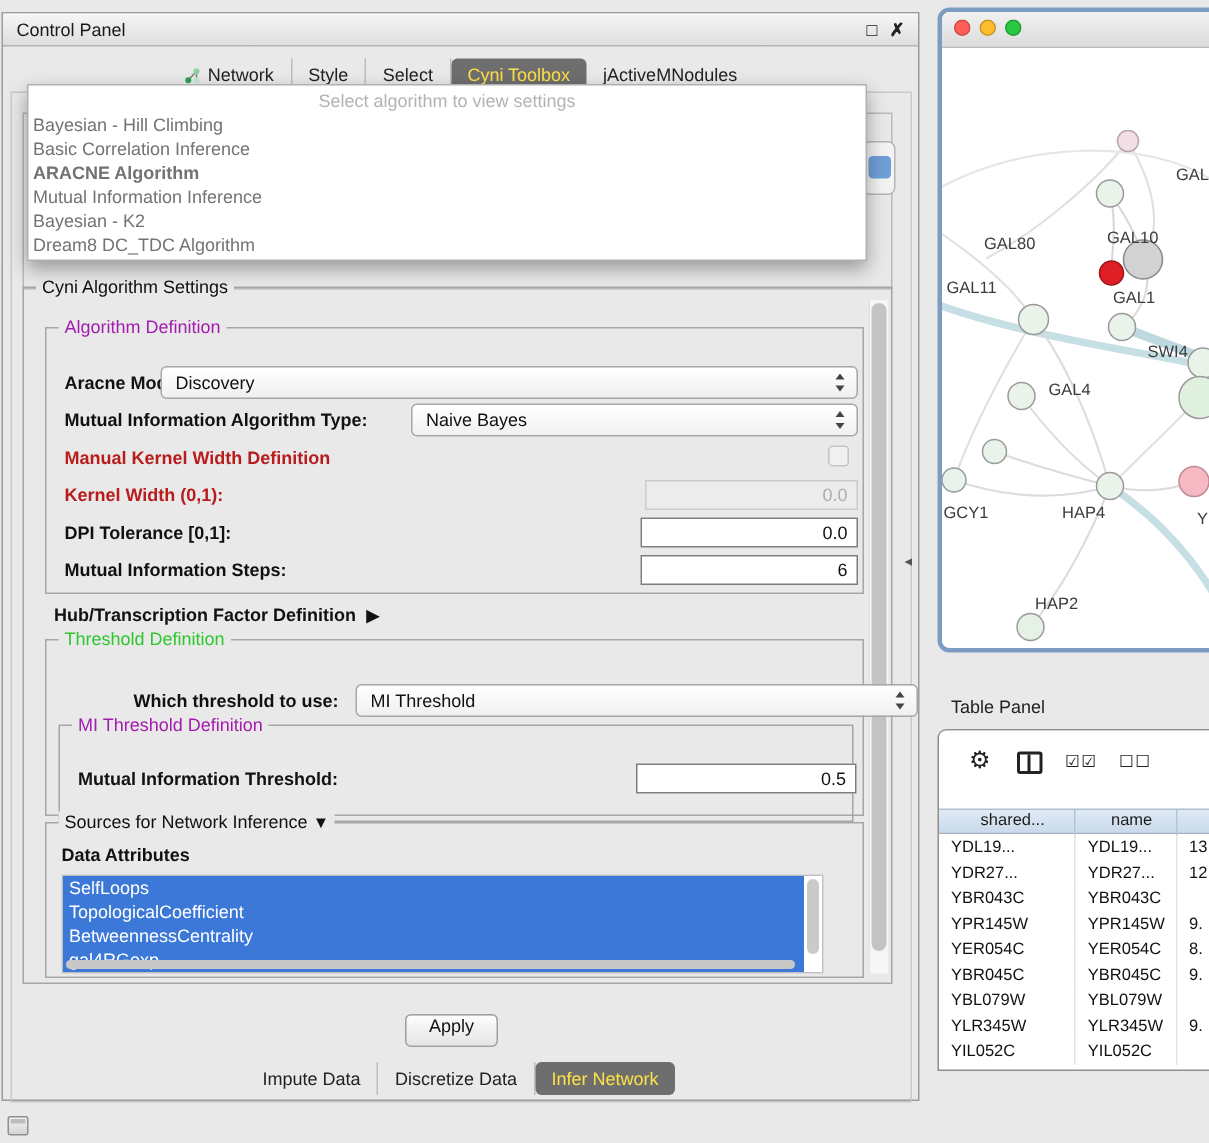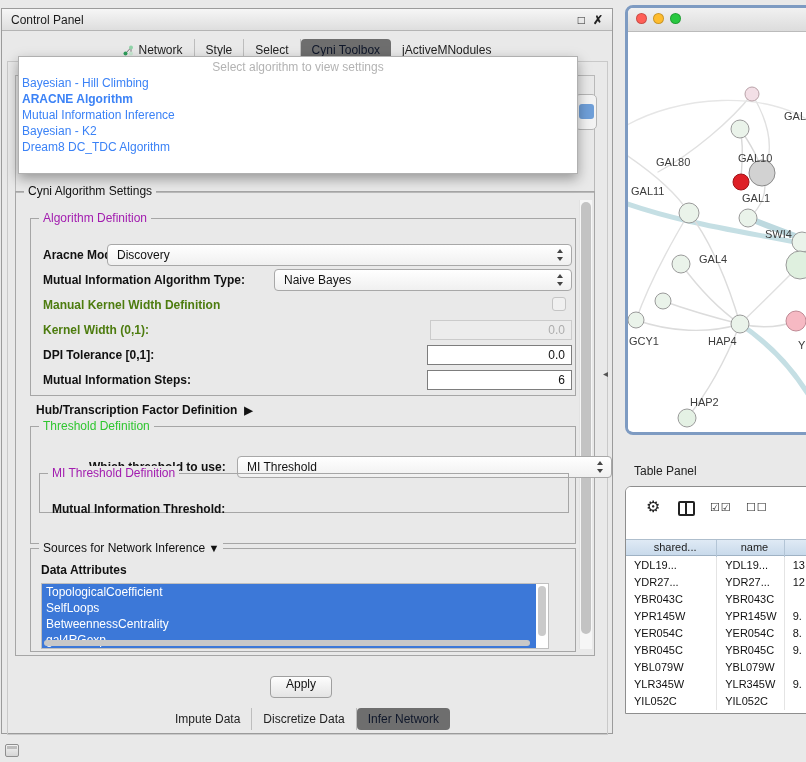--- a/index.html
+++ b/index.html
@@ -11,42 +11,42 @@
   .control-panel { left:1px; top:8px; width:612px; height:726px; background:#e9e9e9; border:1px solid #9b9b9b; }
   .titlebar { left:0; top:0; width:100%; height:22px; background:linear-gradient(#f6f6f6,#dedede); border-bottom:1px solid #b4b4b4; display:flex; align-items:center; padding:0 9px; }
   .titlebar .title { font-size:12px; color:#1a1a1a; }
   .win-controls { margin-left:auto; display:flex; gap:8px; align-items:center; }
   .win-controls .wc { font-size:12px; color:#222; cursor:default; line-height:12px; }
   .win-controls .wc.close { font-weight:bold; }
 
   .tabs-row { left:0; top:26px; width:100%; height:26px; display:flex; justify-content:center; align-items:flex-end; }
   .tab { display:flex; align-items:center; gap:5px; padding:4px 11px; font-size:12px; color:#222; }
   .tab:not(.selected):not(:last-child) { border-right:1px solid #bdbdbd; }
-  .tab.selected { background:#6e6e6e; color:#0f172a; border-radius:4px; }
+  .tab.selected { background:#6e6e6e; color:#fde047; border-radius:4px; }
   .net-icon { display:inline-flex; width:11px; height:11px; }
 
   .content-frame { left:5px; top:52px; width:601px; height:674px; border:1px solid #c9c9c9; z-index:1; }
   .hidden-group { left:13px; top:66px; width:580px; height:118px; border:1px solid #b9b9b9; z-index:2; }
   .hidden-combo { left:573px; top:85px; width:22px; height:36px; border:1px solid #b5b5b5; border-radius:5px; background:#f3f3f3; z-index:3; }
   .hidden-blue { left:3px; top:9px; width:15px; height:15px; background:#6f9fd8; border-radius:3px; }
 
   
   .popup { left:16px; top:47px; width:560px; height:118px; background:#fff; border:1px solid #b0b0b0; box-shadow:0 5px 12px rgba(0,0,0,.35); z-index:40; padding-top:3px; }
   .popup-placeholder { height:15px; line-height:15px; text-align:center; color:#b3b3b3; font-size:12px; }
-  .popup-item { height:16px; line-height:16px; padding-left:3px; font-size:12px; color:#3b82f6; }
+  .popup-item { height:16px; line-height:16px; padding-left:3px; font-size:12px; color:#737373; }
   .popup-item.bold { font-weight:bold; }
 
   
   .group { position:absolute; border:1px solid #a6a6a6; }
   .legend { position:absolute; top:-8px; left:8px; background:#e9e9e9; padding:0 4px; font-size:12px; white-space:nowrap; }
   .legend.blue { color:#a21caf; }
   .legend.green { color:#2fc62f; }
 
   .lbl { position:absolute; font-weight:bold; font-size:12px; white-space:nowrap; }
-  .lbl.disabled { color:#4d7c0f; }
+  .lbl.disabled { color:#b91c1c; }
 
   .combo { position:absolute; height:22px; background:linear-gradient(#ffffff,#f0f0f0); border:1px solid #a8a8a8; border-radius:4px; display:flex; align-items:center; padding:0 20px 0 9px; font-size:12px; }
   .combo-arrows { position:absolute; right:6px; top:50%; transform:translateY(-50%); width:9px; height:12px; }
   .combo-arrows::before { content:''; position:absolute; top:0; left:1px; border-left:3.5px solid transparent; border-right:3.5px solid transparent; border-bottom:4.5px solid #444; }
   .combo-arrows::after { content:''; position:absolute; bottom:0; left:1px; border-left:3.5px solid transparent; border-right:3.5px solid transparent; border-top:4.5px solid #444; }
 
   .field { position:absolute; background:#fff; border:1px solid #7d7d7d; height:20px; display:flex; align-items:center; justify-content:flex-end; padding:0 6px; font-size:12px; }
   .field.disabled { background:#ececec; border-color:#cbcbcb; color:#adadad; }
   .checkbox { position:absolute; width:14px; height:14px; background:#f0f0f0; border:1px solid #c4c4c4; border-radius:3px; }
 
@@ -138,20 +138,21 @@
     <div class="abs content-frame"></div>
     <div class="abs hidden-group"></div>
     <div class="abs hidden-combo">
       <div class="abs hidden-blue"></div>
     </div>
 
     <div class="abs popup">
       <div class="popup-placeholder">Select algorithm to view settings</div>
       <div>
           <div class="popup-item">Bayesian - Hill Climbing</div>
+          <div class="popup-item">Basic Correlation Inference</div>
           <div class="popup-item bold">ARACNE Algorithm</div>
           <div class="popup-item">Mutual Information Inference</div>
           <div class="popup-item">Bayesian - K2</div>
           <div class="popup-item">Dream8 DC_TDC Algorithm</div>
         </div>
     </div>
 
     <div class="group" style="left:13px;top:182px;width:580px;height:465px;z-index:3;">
       <span class="legend">Cyni Algorithm Settings</span>
 
@@ -200,36 +201,39 @@
 
       <div class="group" style="left:14px;top:234px;width:546px;height:118px;">
         <span class="legend green">Threshold Definition</span>
 
         <span class="lbl" style="left:58px;top:33px;">Which threshold to use:</span>
         <div class="combo" style="left:206px;top:29px;width:375px;">
           <span>MI Threshold</span>
           <span class="combo-arrows"></span>
         </div>
 
-        <div class="group" style="left:8px;top:46px;width:530px;height:40px;">
+        <div class="group" style="left:8px;top:56px;width:530px;height:65px;">
           <span class="legend blue">MI Threshold Definition</span>
           <span class="lbl" style="left:12px;top:28px;">Mutual Information Threshold:</span>
+          <div class="field" style="left:384px;top:25px;width:147px;">
+            <span>0.5</span>
+          </div>
         </div>
       </div>
 
       <div class="group" style="left:14px;top:356px;width:546px;height:104px;">
         <span class="legend">
           <span>Sources for Network Inference</span>
           <span class="tri">▼</span>
         </span>
         <span class="lbl" style="left:10px;top:14px;">Data Attributes</span>
         <div class="attr-list" style="left:10px;top:34px;width:508px;height:66px;">
           <div>
+              <div class="attr-item selected">SelfLoops</div>
               <div class="attr-item selected">TopologicalCoefficient</div>
-              <div class="attr-item selected">SelfLoops</div>
               <div class="attr-item selected">BetweennessCentrality</div>
               <div class="attr-item selected">gal4RGexp</div>
             </div>
           <div class="list-vscroll"></div>
           <div class="list-hscroll"></div>
         </div>
       </div>
     </div>
 
     <div class="btn" style="left:268px;top:667px;">

